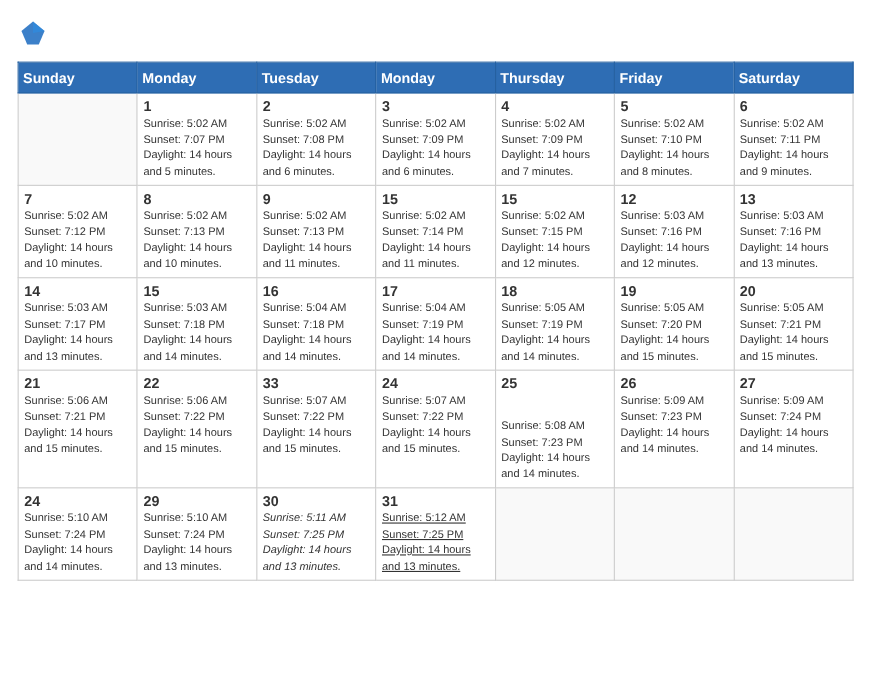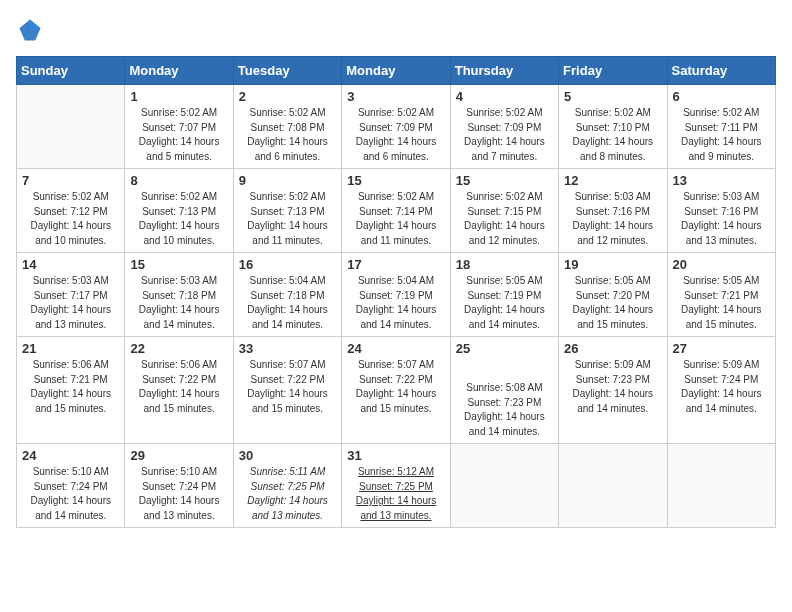--- a/index.html
+++ b/index.html
@@ -74,21 +74,20 @@
     }
     .day-number {
       font-size: 13px;
       font-weight: bold;
       margin-bottom: 2px;
     }
     .day-info {
       font-size: 10px;
       line-height: 1.45;
       color: #333;
-      text-align: center;
     }
   </style>
 </head>
 <body>
 
 <div class="header">
   <div class="logo">
     <svg class="logo-icon" viewBox="0 0 32 32" xmlns="http://www.w3.org/2000/svg">
       <polygon points="16,4 28,14 22,28 10,28 4,14" fill="#1a6abf" opacity="0.85"></polygon>
       <polygon points="16,4 28,14 16,16" fill="#2e8ce0" opacity="0.7"></polygon>

